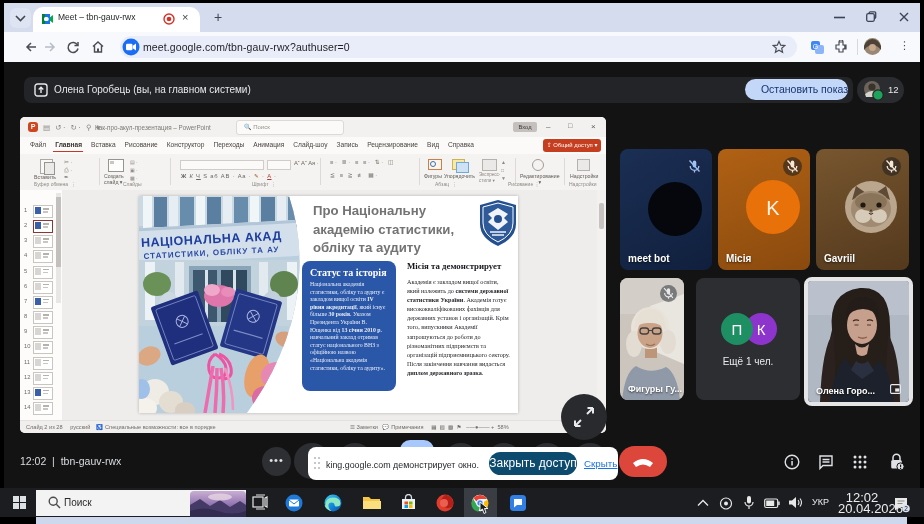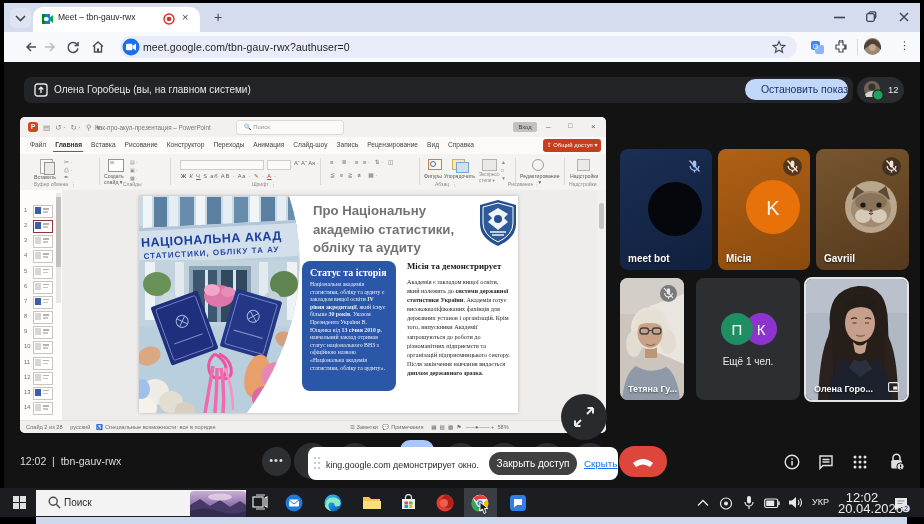--- a/index.html
+++ b/index.html
@@ -27,21 +27,21 @@
   #ppt{left:20px;top:117px;width:586px;height:316px;background:#fff;border-radius:5px;overflow:hidden;font-family:"Liberation Sans",sans-serif;}
   
   .tile{border-radius:8px;overflow:hidden;}
   .tname{position:absolute;left:8px;bottom:6px;font-size:10px;color:#fff;font-weight:bold;text-shadow:0 1px 2px rgba(0,0,0,.6);}
   .mic{position:absolute;top:8px;right:8px;width:19px;height:19px;border-radius:50%;background:rgba(38,34,30,.62);}
   
   #btime{left:20px;top:455px;font-size:10.5px;color:#dadce0;}
   .circbtn{width:30px;height:30px;border-radius:50%;background:#2c2e32;top:446px;}
   #popup{left:308px;top:447px;width:310px;height:33px;background:#fff;border-radius:8px;z-index:5;}
   #popuptext{left:326px;top:460px;font-size:8.9px;color:#27292d;z-index:6;}
-  #closebtn{left:489px;top:452px;width:88px;height:23px;border-radius:12px;background:#404040;z-index:6;color:#fff;font-size:10px;text-align:center;line-height:23px;}
+  #closebtn{left:489px;top:452px;width:88px;height:23px;border-radius:12px;background:#0c4a6e;z-index:6;color:#fff;font-size:12px;text-align:center;line-height:23px;}
   #hide{left:584px;top:458px;font-size:9.8px;color:#1a73e8;text-decoration:underline;z-index:6;text-align:right;}
   #redpill{left:619px;top:446px;width:48px;height:31px;border-radius:16px;background:#dd463b;}
   
   #taskbar{left:0;top:488px;width:924px;height:29px;background:#1b1d20;}
   #search{left:36px;top:490px;width:210px;height:26px;background:#f3f3f3;}
   #searchtext{left:64px;top:497px;font-size:10px;color:#2a2a2a;}
   #strip{left:36px;top:517px;width:871px;height:7px;background:#cdd8ec;}
 </style>
 </head>
 <body>
@@ -457,32 +457,32 @@
     <path d="M28.6,52.5 h3.8" stroke="#42403e" stroke-width="1"></path>
     <path d="M26,66 q4.5,3 9,0" stroke="#9a6f58" stroke-width="1.2" fill="none"></path>
   </svg>
   <div class="mic" style="width:17px;height:17px;top:7px;right:7px;background:rgba(90,92,96,.75);"><svg width="17" height="17" viewBox="0 0 19 19">
         <g stroke="#e8e8e8" stroke-width="1.3" fill="none">
           <rect x="7.7" y="3.6" width="3.6" height="7" rx="1.8" fill="#e8e8e8" stroke="none"></rect>
           <path d="M5.2,9 a4.3,4.3 0 0 0 8.6,0 M9.5,13.3 v2.2"></path>
           <line x1="4.5" y1="3.5" x2="14.5" y2="14.5"></line>
         </g>
       </svg></div>
-  <div class="tname" style="font-size:9px;">Тетяна Гу...</div>
+  <div class="tname" style="font-size:9px;">Фигуры Гу...</div>
 </div>
 <div class="abs tile" style="left:696px;top:278px;width:104px;height:122px;background:#2c2e31;">
   <svg class="abs" style="left:24px;top:34px;" width="60" height="34">
     <circle cx="41" cy="17" r="16" fill="#8d34cc"></circle>
     <text x="41" y="23" font-size="15" fill="#fff" text-anchor="middle" font-family="Liberation Sans">К</text>
     <circle cx="17" cy="17" r="16" fill="#1e8e63"></circle>
     <text x="17" y="23" font-size="15" fill="#fff" text-anchor="middle" font-family="Liberation Sans">П</text>
   </svg>
   <div class="abs" style="left:0;top:78px;width:104px;text-align:center;font-size:10px;color:#e8eaed;">Ещё 1 чел.</div>
 </div>
-<div class="abs tile" style="left:806px;top:279px;width:101px;height:121px;border:2px solid #e5e5e5;left:804px;top:277px;">
+<div class="abs tile" style="left:806px;top:279px;width:101px;height:121px;border:4px solid #e5e5e5;left:804px;top:277px;">
   <svg class="abs" style="left:0;top:0;" width="101" height="121" viewBox="0 0 101 121">
     <rect width="101" height="121" fill="#b0b8c4"></rect>
     <rect x="0" y="0" width="101" height="34" fill="#bac1cc"></rect>
     <path d="M18,121 q0,-50 6,-72 q-4,-38 28,-42 q30,-2 30,38 q0,16 2,30 q4,22 4,46 z" fill="#261e19"></path>
     <path d="M12,121 q2,-56 14,-70 l2,70 z M92,121 q0,-48 -12,-68 l-4,68 z" fill="#2b2220"></path>
     <ellipse cx="54" cy="44" rx="15" ry="19" fill="#c79f8d"></ellipse>
     <path d="M38,38 q0,-22 17,-22 q16,0 16,22 q-5,-10 -16,-10 q-12,0 -17,10 z" fill="#241c18"></path>
     <path d="M45,40 q3,-2 6,-0.5 M59,39.5 q3,-1.5 6,0.5" stroke="#3a281f" stroke-width="1.1" fill="none"></path>
     <path d="M46.5,44 h4 M59,44 h4" stroke="#55392b" stroke-width="1.2"></path>
     <path d="M50,56 q4.5,2.5 9,0" stroke="#8d5f4e" stroke-width="1.4" fill="none"></path>

